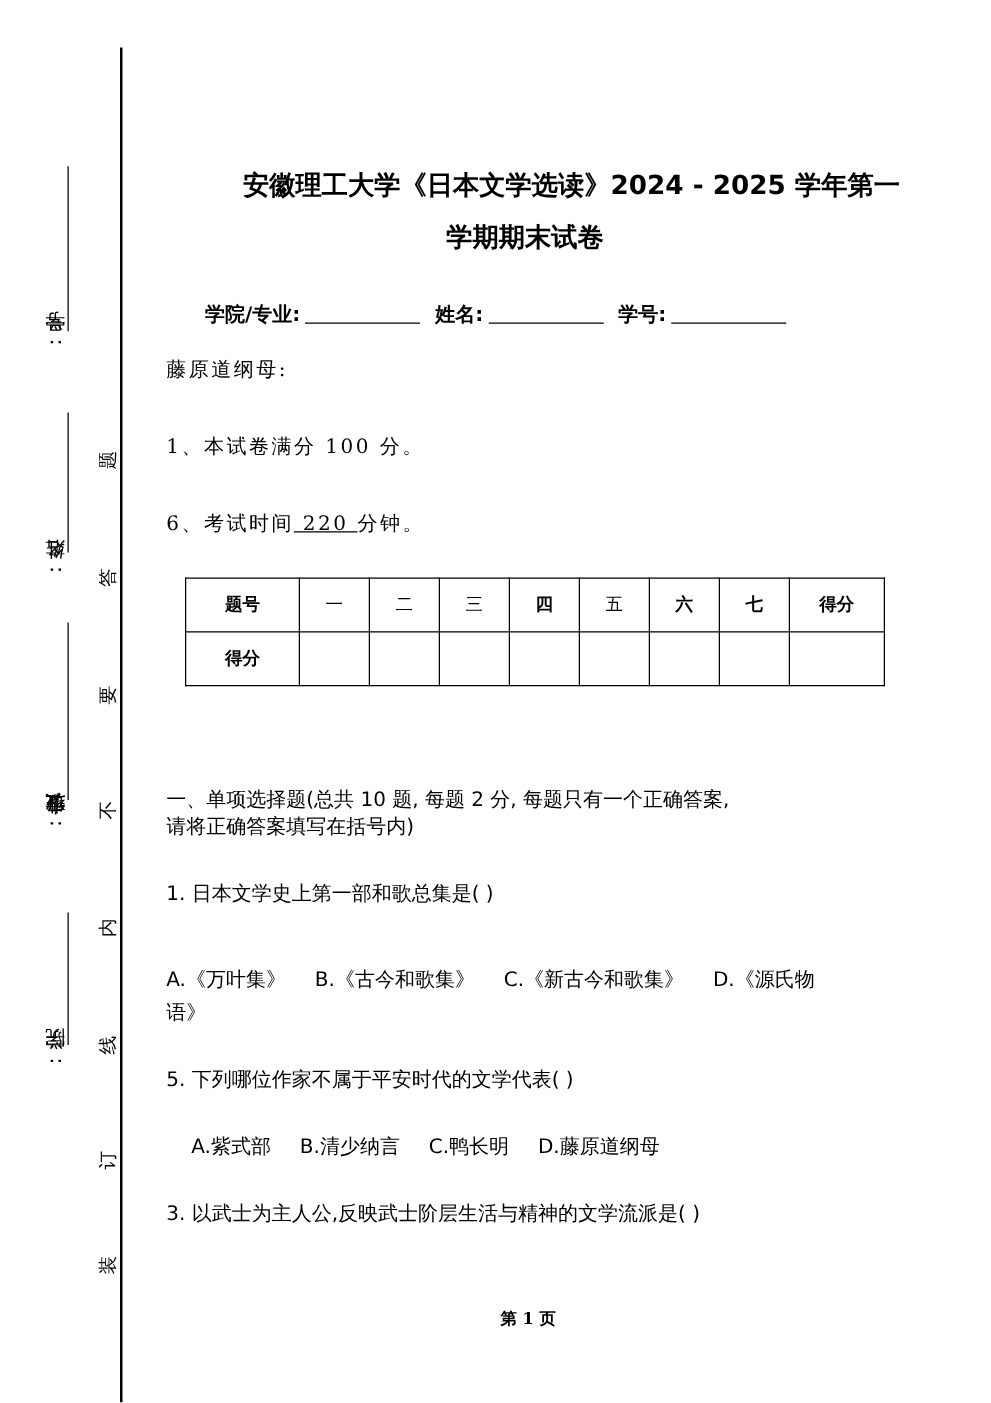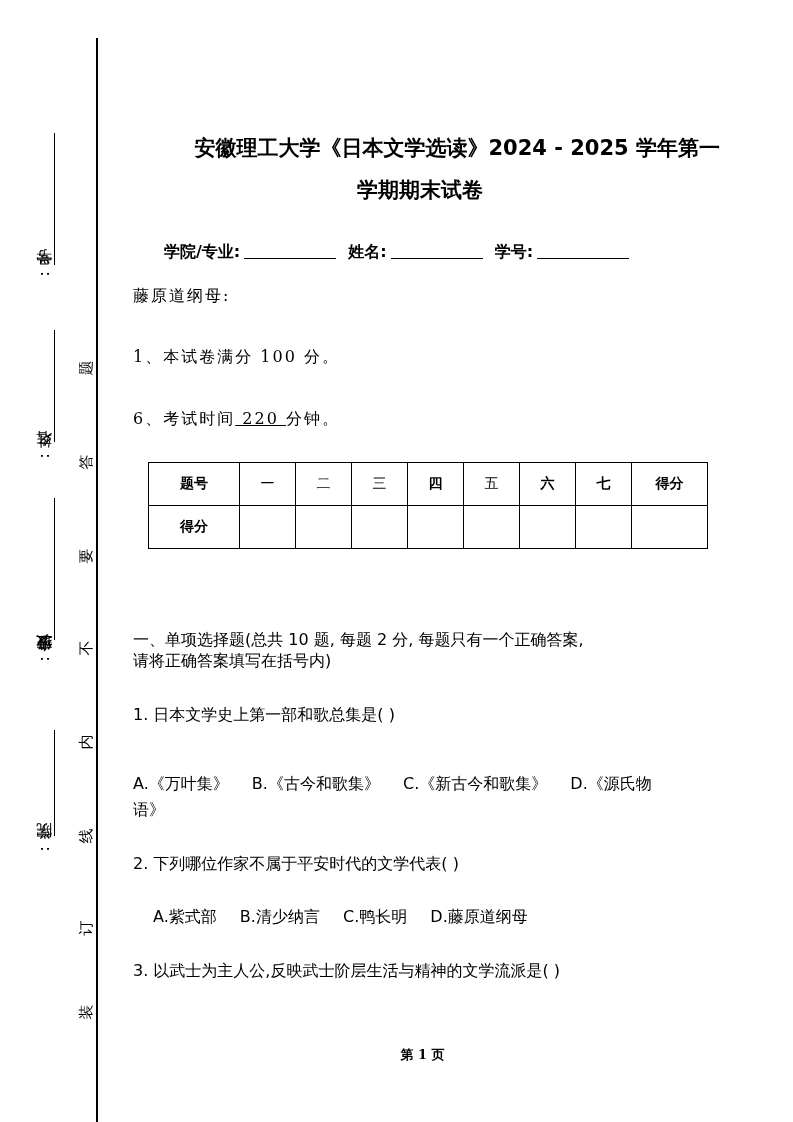--- a/index.html
+++ b/index.html
@@ -103,21 +103,21 @@
 
 <div class="q" style="top:705px;">1. 日本文学史上第一部和歌总集是( )</div>
 <div class="q opt" style="top:759px;margin-top:15px;">
   <span>A.《万叶集》</span>
   <span>B.《古今和歌集》</span>
   <span>C.《新古今和歌集》</span>
   <span>D.《源氏物</span>
 </div>
 <div class="q" style="top:800px;">语》</div>
 
-<div class="q" style="top:854px;">2. 下列哪位作家不属于平安时代的文学代表( )</div>
+<div class="q" style="top:854px;">5. 下列哪位作家不属于平安时代的文学代表( )</div>
 <div class="q opt" style="top:907px;margin-left:20px;">
   <span>A.紫式部</span>
   <span>B.清少纳言</span>
   <span>C.鸭长明</span>
   <span>D.藤原道纲母</span>
 </div>
 
 <div class="q" style="top:961px;">3. 以武士为主人公,反映武士阶层生活与精神的文学流派是( )</div>
 
 <div class="footer">第 1 页</div>

